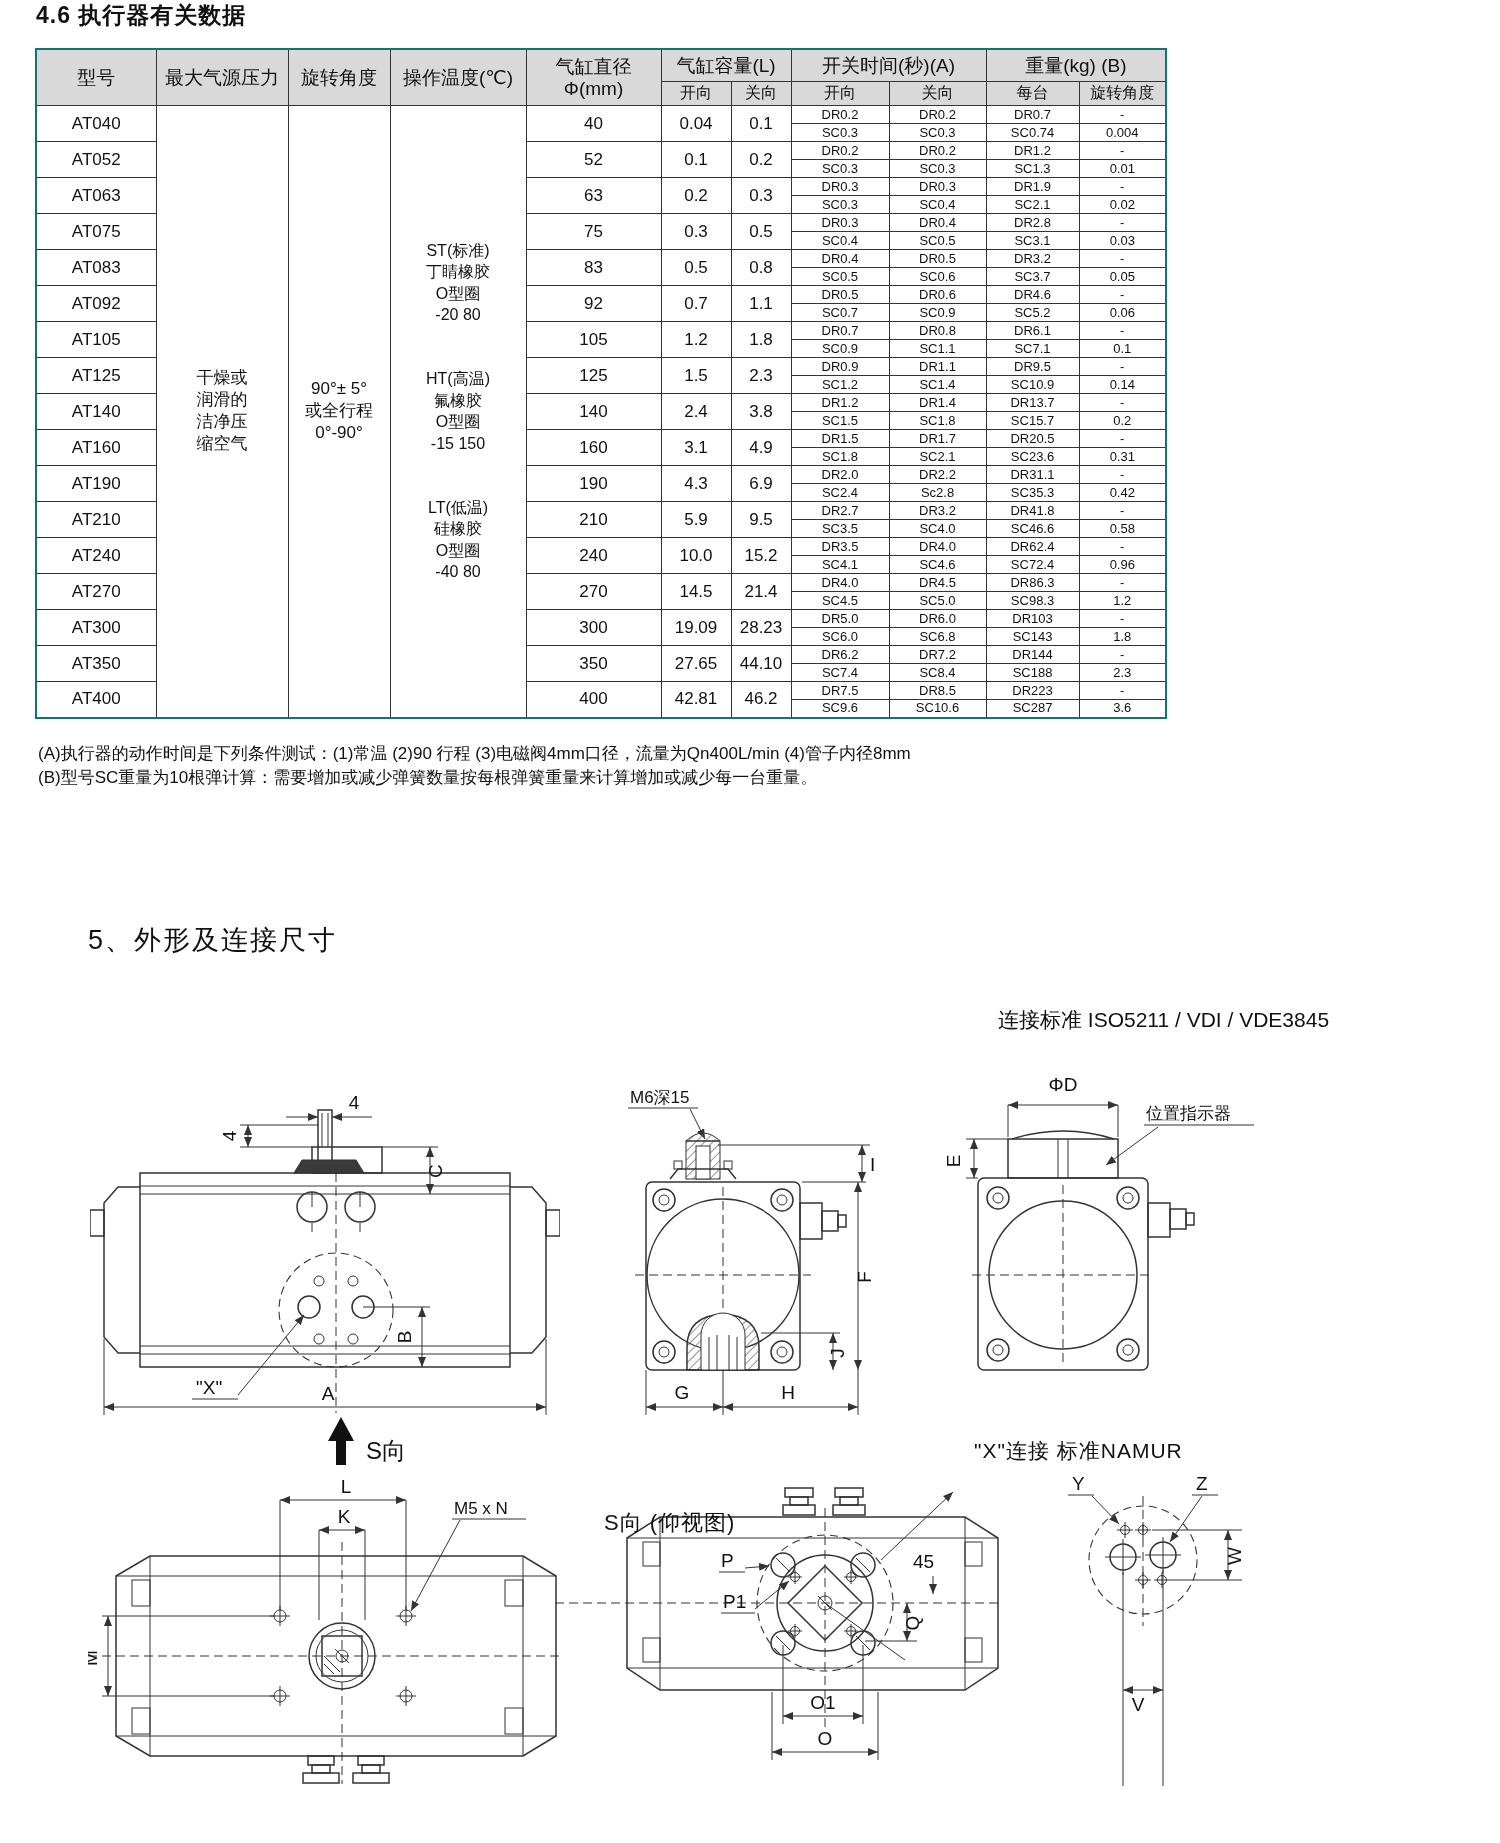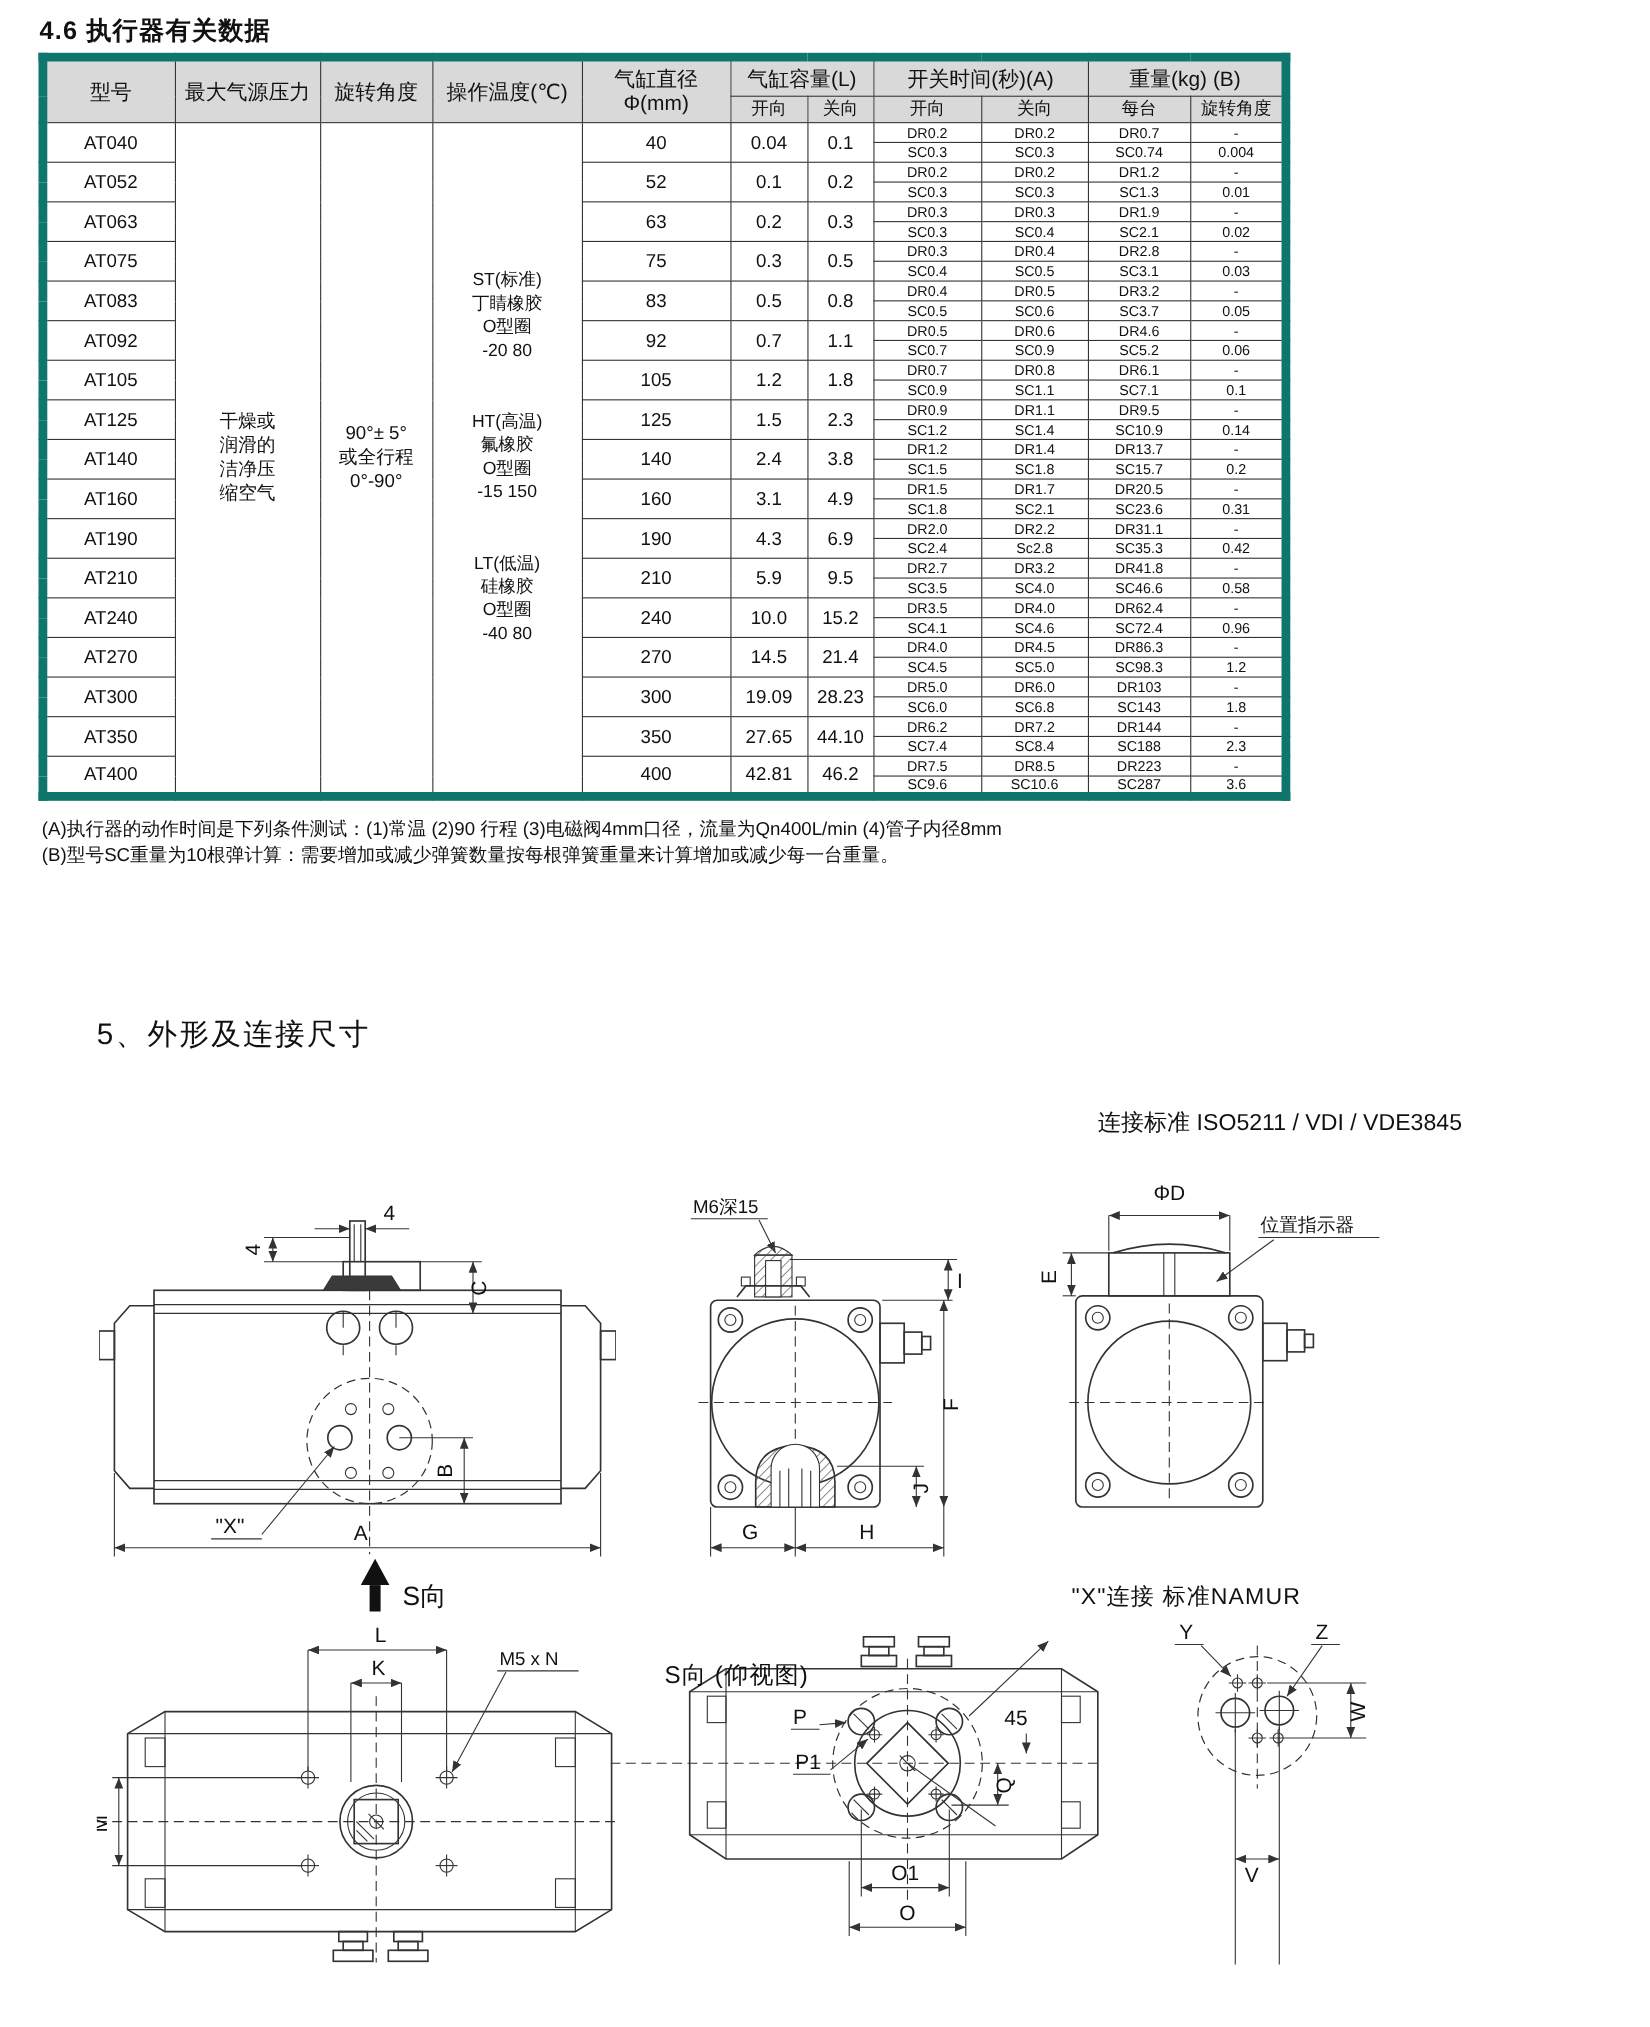--- a/index.html
+++ b/index.html
@@ -1,20 +1,20 @@
 <!DOCTYPE html>
 <html><head>
 <meta charset="utf-8">
 <style>
   body{margin:0;background:#fff}
   .page{position:relative;width:1500px;height:1843px;background:#fff;overflow:hidden;
         font-family:"Liberation Sans","DejaVu Sans",sans-serif;color:#111}
-  .title46{position:absolute;left:36px;top:12px;font-size:23px;font-weight:bold;letter-spacing:1px}
+  .title46{position:absolute;left:36px;top:0;font-size:23px;font-weight:bold;letter-spacing:1px}
   .dtable{position:absolute;left:35px;top:48px;border-collapse:collapse;table-layout:fixed;
-          width:1130px;border:8px solid #0f766e}
+          width:1130px;border:2px solid #0f766e}
   .dtable th,.dtable td{border:1px solid #333;padding:0;text-align:center;vertical-align:middle;overflow:hidden}
   .dtable thead th{background:#d9d9d9;font-weight:normal}
   .h1{height:31px;font-size:19px}
   .h2{height:23px;font-size:16px}
   th.pre2{white-space:pre-line;font-size:19px;line-height:1.15}
   .dtable tbody tr{height:18px}
   .dtable td{font-size:13px;line-height:1.05}
   td.big{font-size:17px}
   td.pre{white-space:pre-line;font-size:17px;line-height:1.3}
   td.temp{white-space:pre-line;font-size:16px;line-height:1.34}

